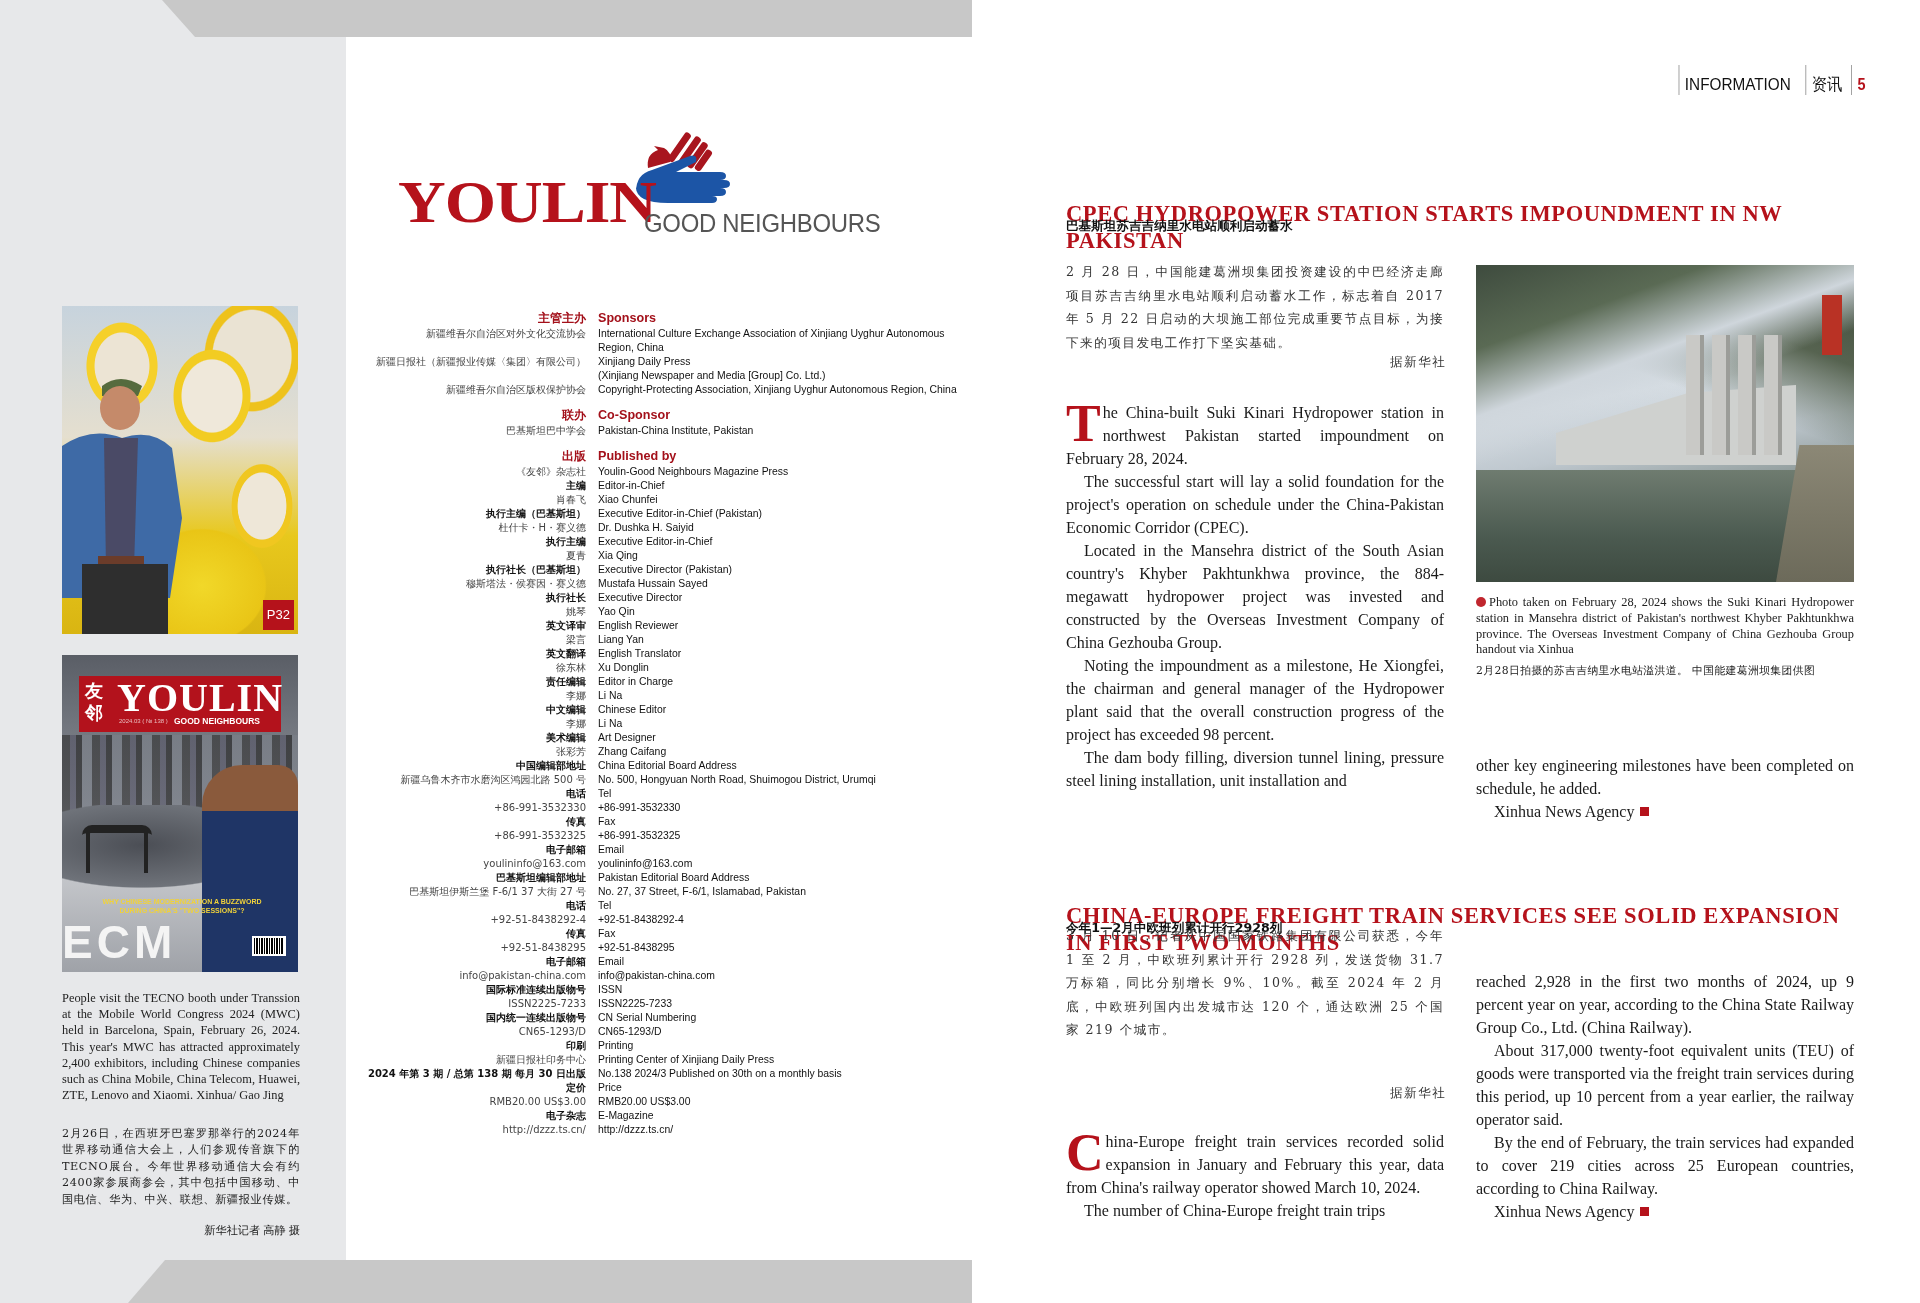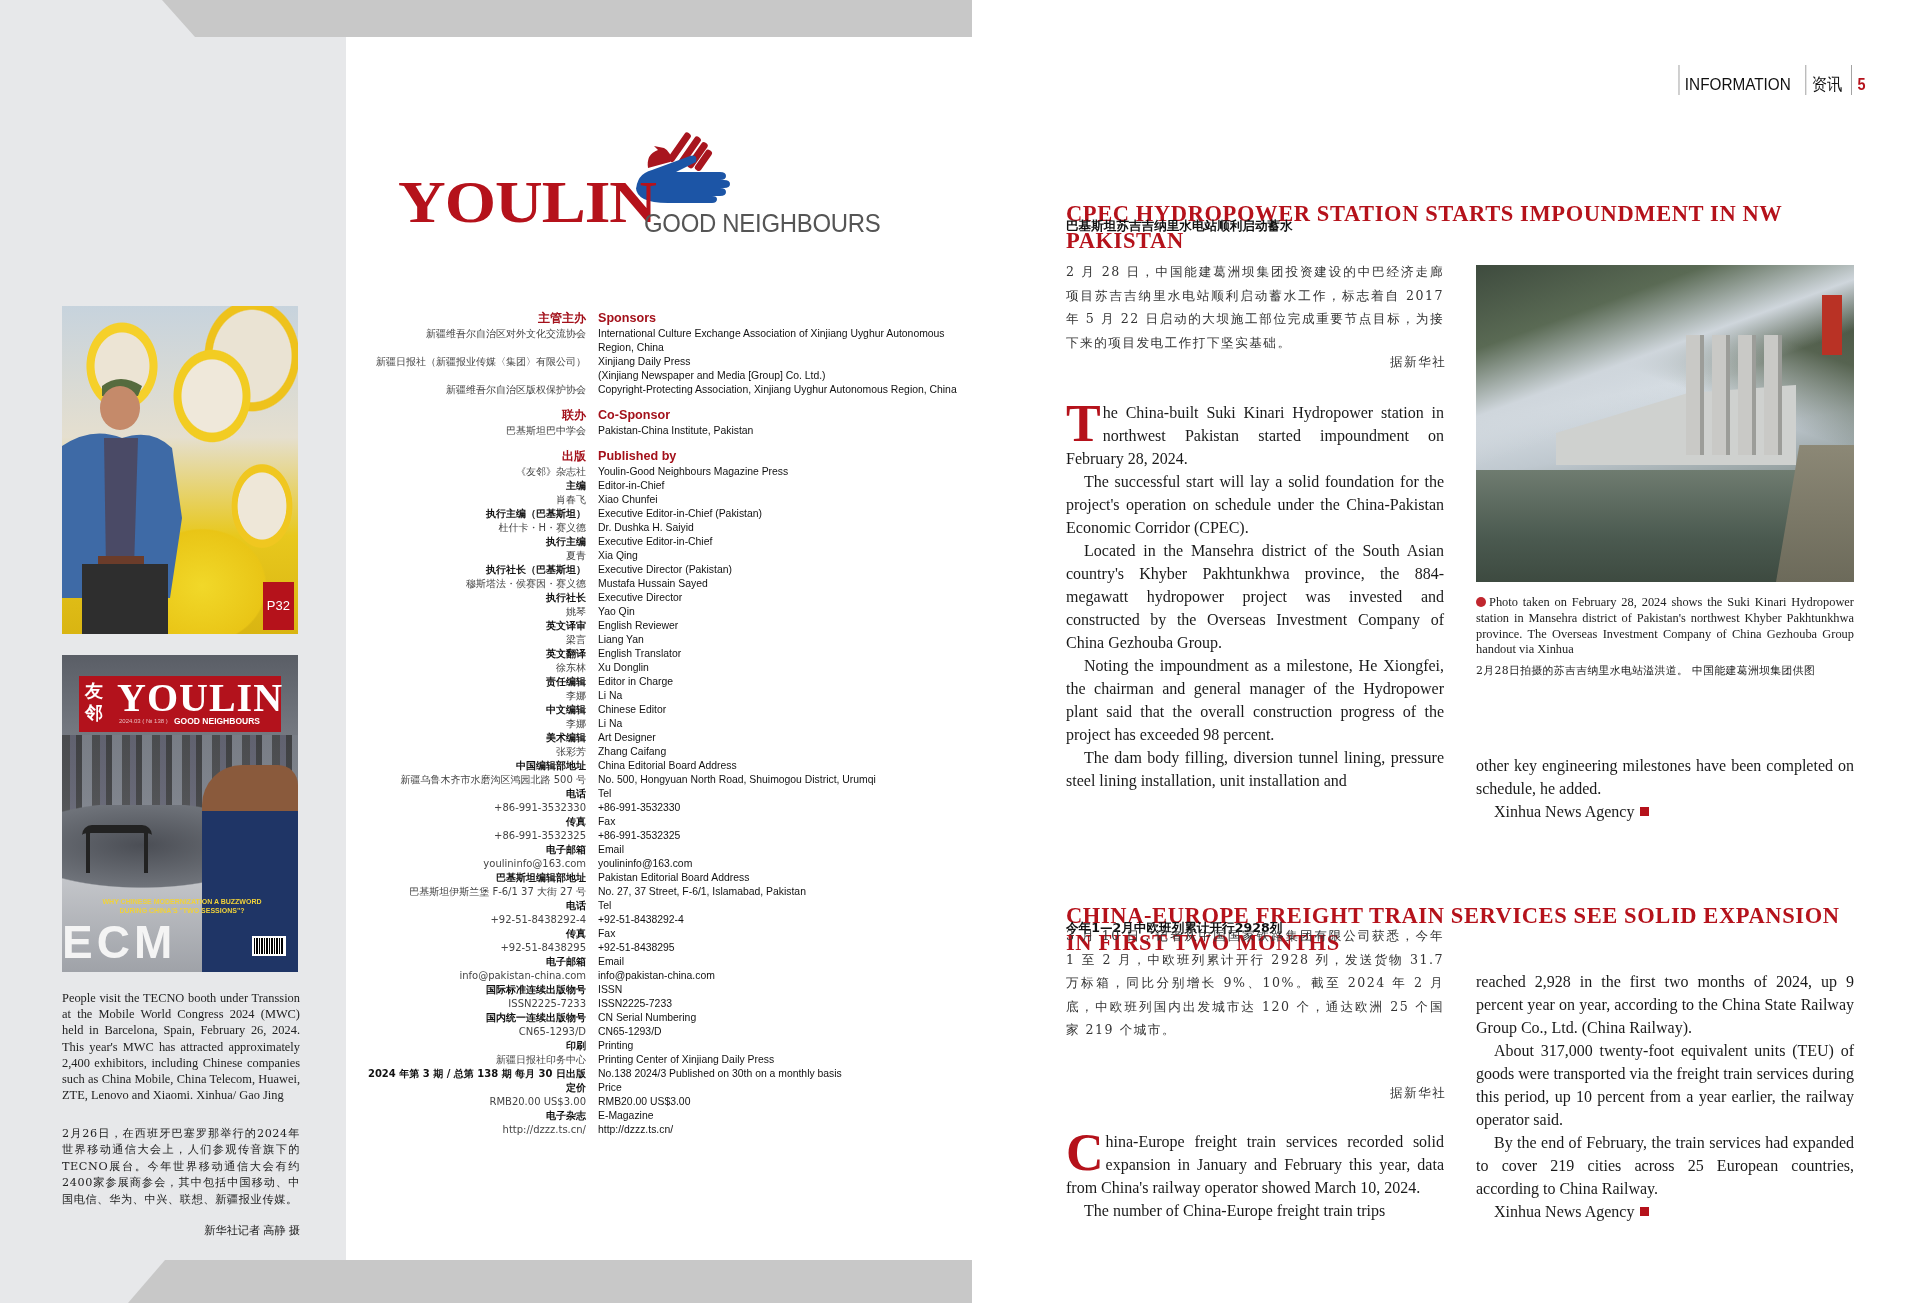--- a/index.html
+++ b/index.html
@@ -20,21 +20,21 @@
     background:
       radial-gradient(ellipse 40px 55px at 200px 200px, #eee7d8 60%, #f0c720 62%, #f0c720 75%, transparent 77%),
       radial-gradient(ellipse 50px 60px at 150px 90px, #efe8da 60%, #f2cc22 62%, #f2cc22 76%, transparent 78%),
       radial-gradient(ellipse 45px 55px at 60px 60px, #ece4d4 60%, #f5d02a 62%, #f5d02a 78%, transparent 80%),
       radial-gradient(ellipse 60px 70px at 190px 50px, #eae3d3 65%, #eec21c 67%, #eec21c 78%, transparent 80%),
       radial-gradient(ellipse 90px 80px at 140px 280px, #f1d829 0, #e9c516 70%, transparent 72%),
       linear-gradient(#c7d3dd, #e5dfcf 40%, #e8c81d 70%, #d9b512);
   }
   .photo-cotton .man { position: absolute; left: 0; top: 60px; width: 120px; height: 268px; }
   .page-tag { position: absolute; right: 4px; bottom: 4px; background: #b5121b; color: #fff;
-    font-family: "Liberation Sans", sans-serif; font-size: 13px; padding: 17px 4px; line-height: 14px; }
+    font-family: "Liberation Sans", sans-serif; font-size: 13px; padding: 8px 4px; line-height: 14px; }
 
   .photo-cover { left: 62px; top: 655px; width: 236px; height: 317px; background: linear-gradient(#5a5e66, #8a8e96 45%, #c4c6ca 70%, #9fa2a8); }
   .cover-mast { position: absolute; left: 17px; top: 21px; width: 202px; height: 56px; background: #b3121c; color: #fff; }
   .cover-mast .cn { position: absolute; left: 6px; top: 4px; font-family: "DejaVu Serif", serif; font-size: 18px; line-height: 22px; width: 22px; font-weight: bold; }
   .cover-mast .en { position: absolute; left: 38px; top: 0; font-family: "Liberation Serif", serif; font-weight: bold; font-size: 40px; line-height: 44px; letter-spacing: 1px; }
   .cover-mast .sub { position: absolute; left: 95px; top: 40px; font-family: "Liberation Sans", sans-serif; font-weight: bold; font-size: 8.5px; }
   .cover-mast .issue { position: absolute; left: 40px; top: 42px; font-family: "Liberation Sans", sans-serif; font-size: 6px; opacity: .7; }
   .cover-crowd { position: absolute; left: 0; top: 80px; width: 236px; height: 90px;
     background: repeating-linear-gradient(90deg, #333 0 8px, #556 8px 14px, #222 14px 20px, #7a7f88 20px 30px); opacity: .65; }
   .cover-table { position: absolute; left: 0; top: 150px; width: 236px; height: 110px;

